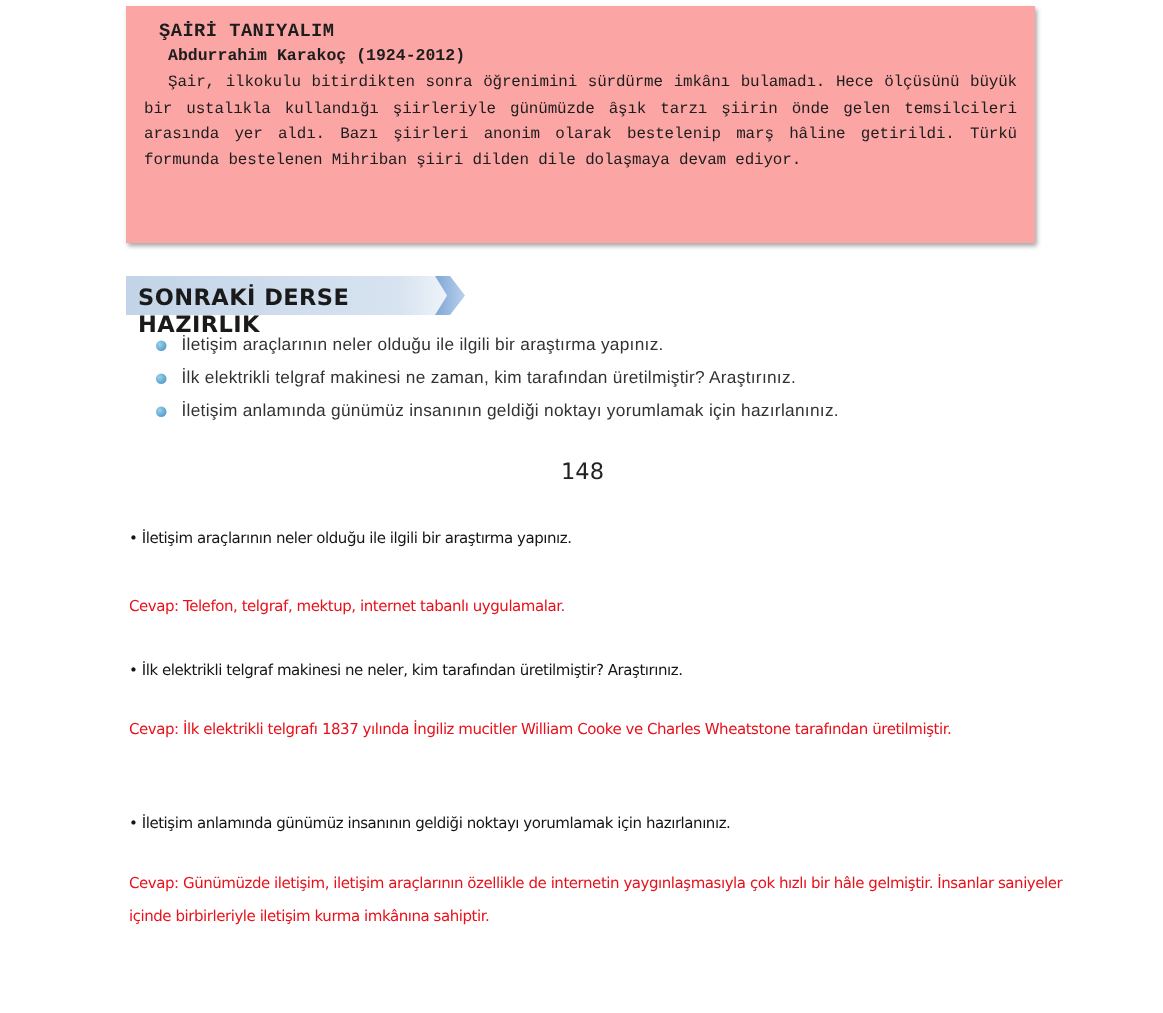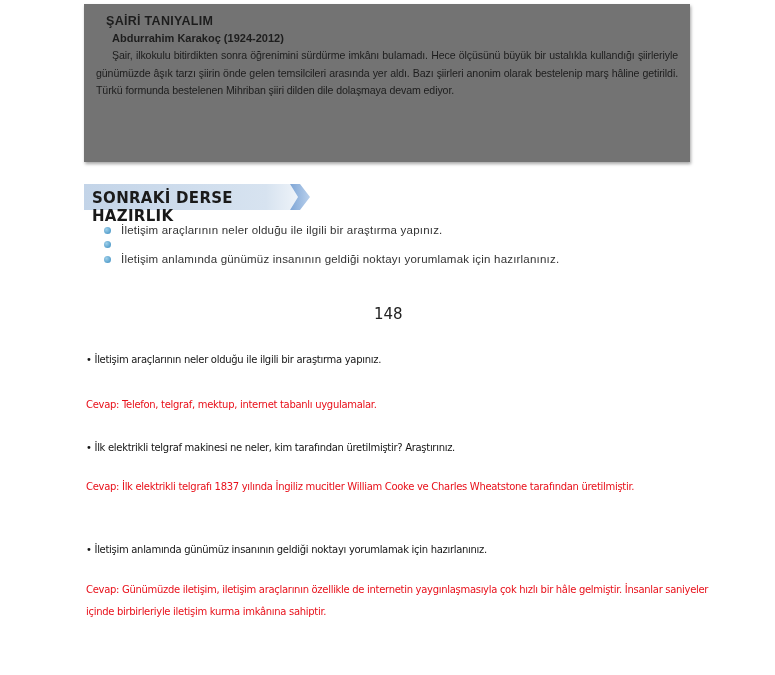--- a/index.html
+++ b/index.html
@@ -2,23 +2,23 @@
 <html><head>
   <meta charset="utf-8">
   <style>
     html, body { margin: 0; padding: 0; }
     body {
       width: 775px; height: 675px; background: #ffffff; position: relative; overflow: hidden;
       font-family: "Liberation Sans", sans-serif; color: #111;
     }
     .pink-box {
       position: absolute; left: 84px; top: 4px; width: 606px; height: 158px;
-      background: #737373; box-shadow: 1px 2px 3px rgba(0,0,0,0.35);
+      background: #fca5a5; box-shadow: 1px 2px 3px rgba(0,0,0,0.35);
       box-sizing: border-box; padding: 8px 12px 0 12px;
-      font-family: Liberation Sans, sans-serif; font-size: 10.6px; line-height: 17.3px;
+      font-family: Liberation Mono, monospace; font-size: 10.6px; line-height: 17.3px;
       color: #1d1d1d;
     }
     .pink-title { font-weight: bold; font-size: 12.5px; letter-spacing: 0.3px; margin-left: 10px; line-height: 18px; }
     .poet-name { font-weight: bold; margin-left: 16px; font-size: 11px; }
     .bio { text-indent: 16px; text-align: justify; margin: 0; letter-spacing: -0.1px; }
     .works { margin-left: 16px; margin-top: 2px; }
     .works b { font-weight: bold; }
 
     .prep-banner {
       position: absolute; left: 84px; top: 184px; height: 26px; width: 226px;
@@ -73,20 +73,21 @@
   <span class="label">SONRAKİ DERSE HAZIRLIK</span>
 </div>
 
 <ul class="prep-list">
   <li>
       <span class="dot"></span>
       <span>İletişim araçlarının neler olduğu ile ilgili bir araştırma yapınız.</span>
     </li>
   <li>
       <span class="dot"></span>
+      <span>İlk elektrikli telgraf makinesi ne zaman, kim tarafından üretilmiştir? Araştırınız.</span>
     </li>
   <li>
       <span class="dot"></span>
       <span>İletişim anlamında günümüz insanının geldiği noktayı yorumlamak için hazırlanınız.</span>
     </li>
 </ul>
 
 <div class="page-number">148</div>
 
 <div class="qa q" style="top:349px;">• İletişim araçlarının neler olduğu ile ilgili bir araştırma yapınız.</div>

